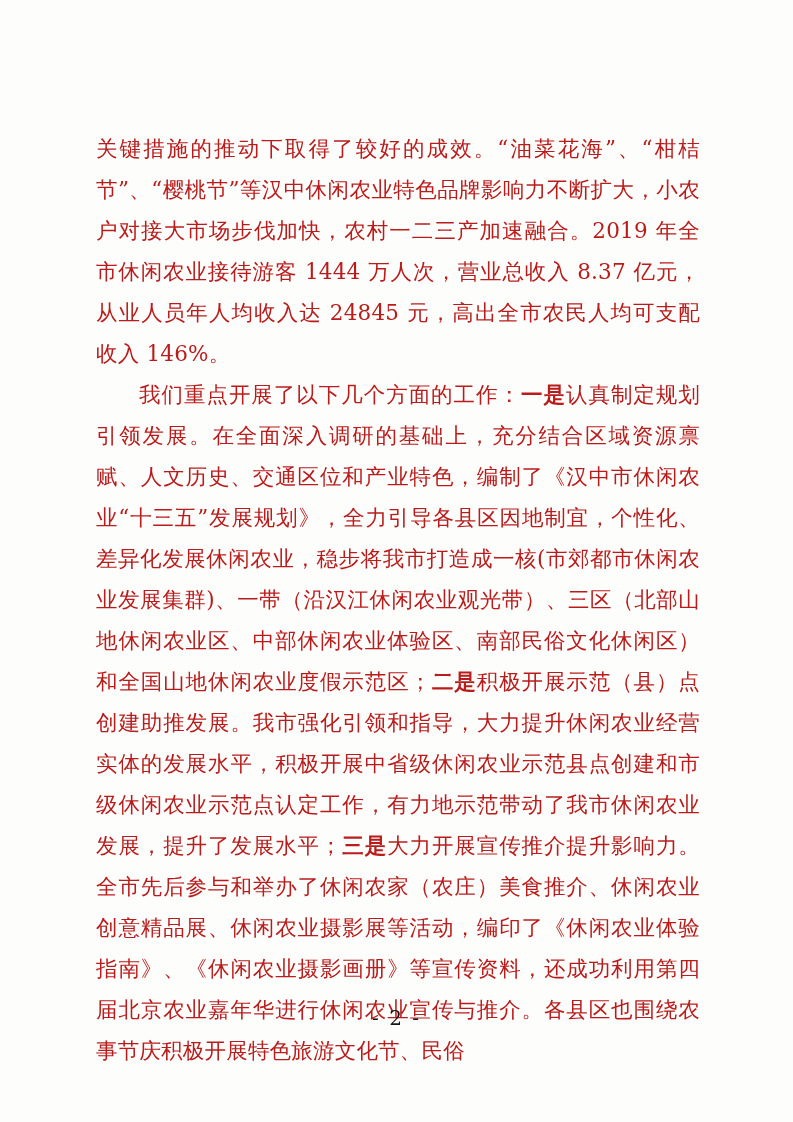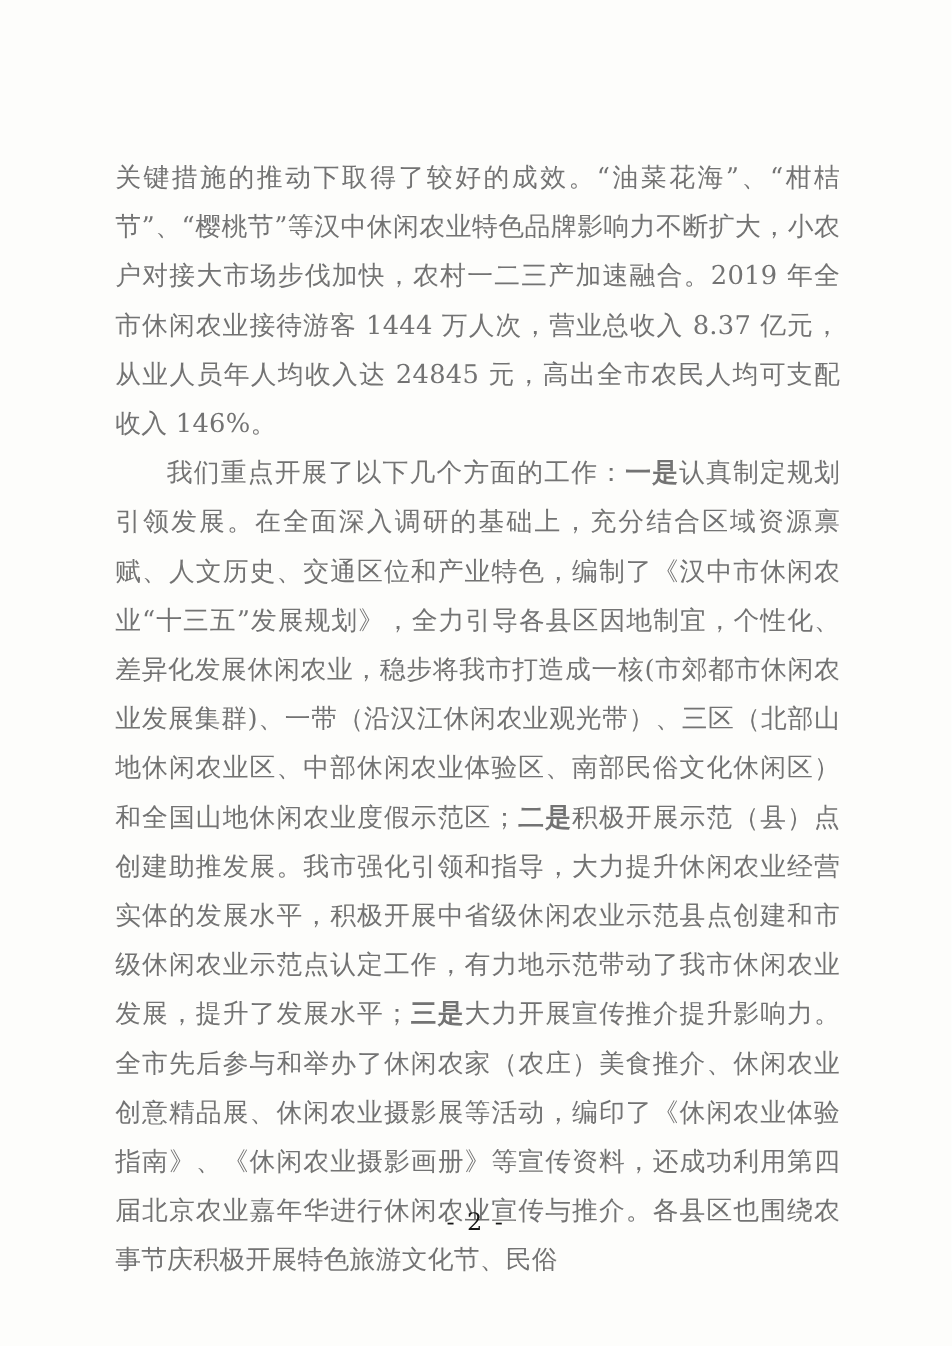--- a/index.html
+++ b/index.html
@@ -20,21 +20,21 @@
   }
   .page-inner {
     position: absolute;
     left: 96px;
     top: 128px;
     width: 604px;
   }
   .doc-body {
     font-size: 21.5px;
     line-height: 41px;
-    color: #737373;
+    color: #b91c1c;
     text-align: justify;
     text-justify: inter-ideograph;
     letter-spacing: 0.2px;
   }
   .para {
     margin: 0;
     text-indent: 0;
   }
   .para + .para {
     margin-top: 0;

